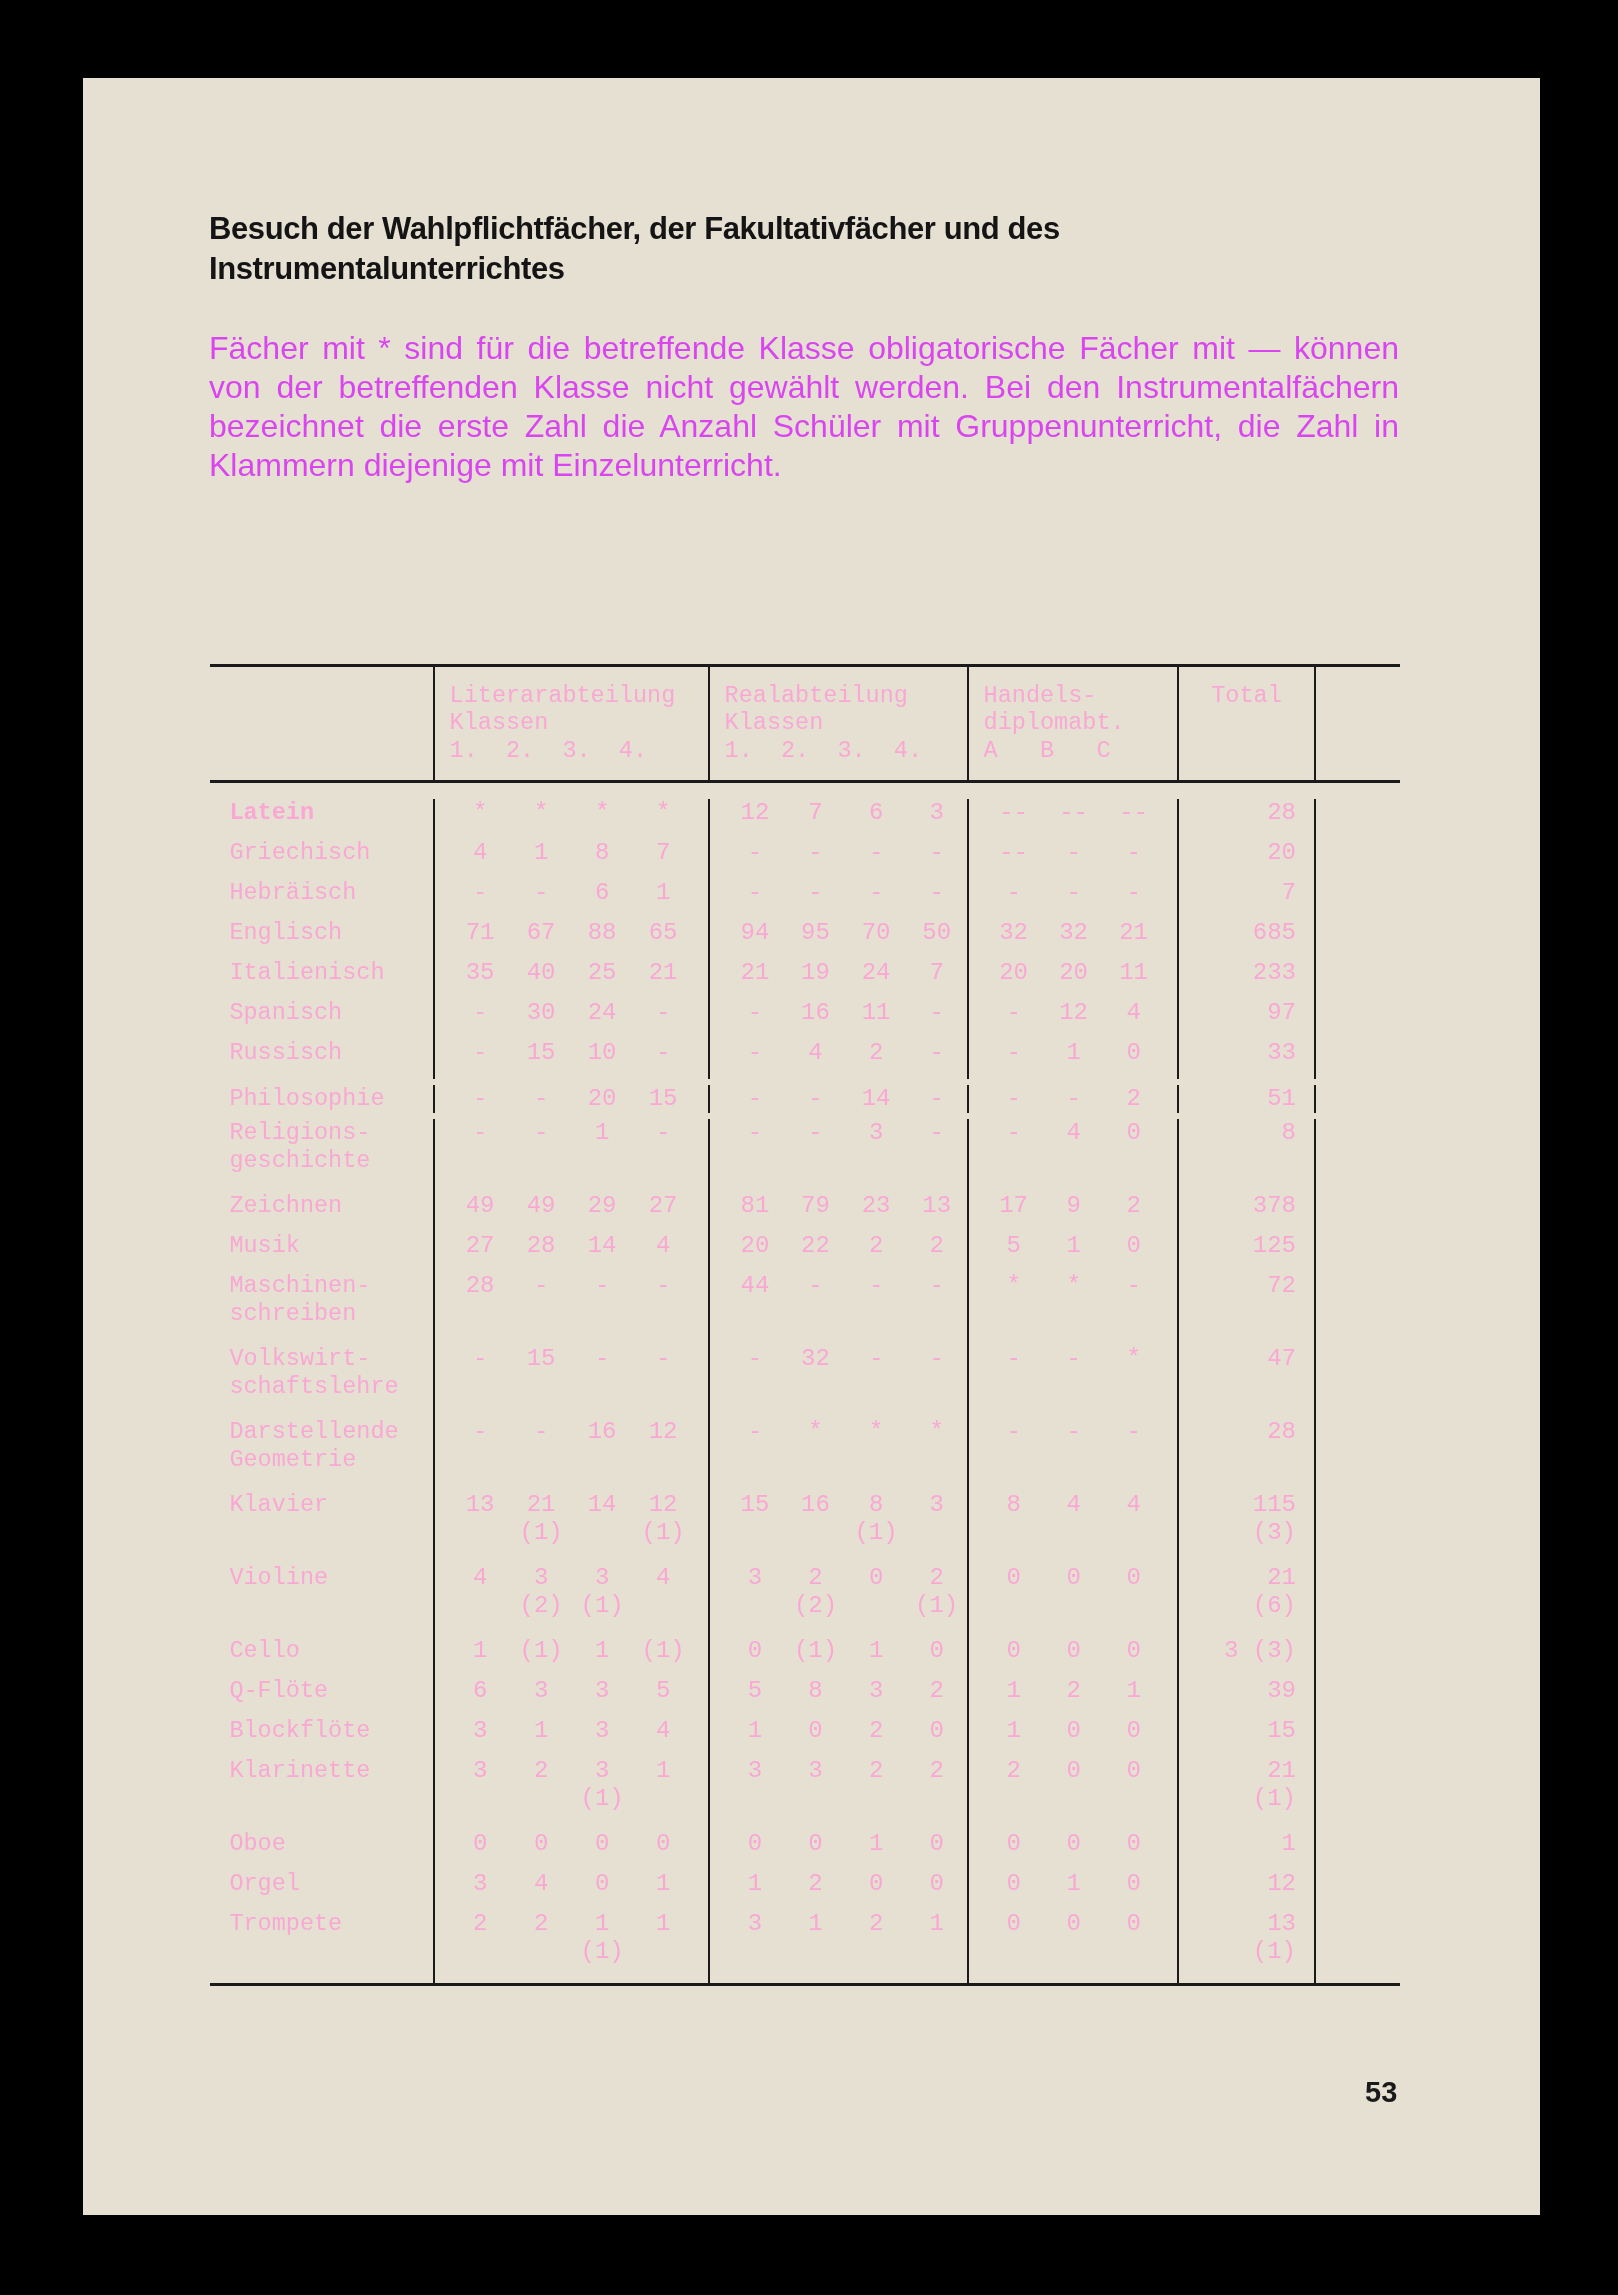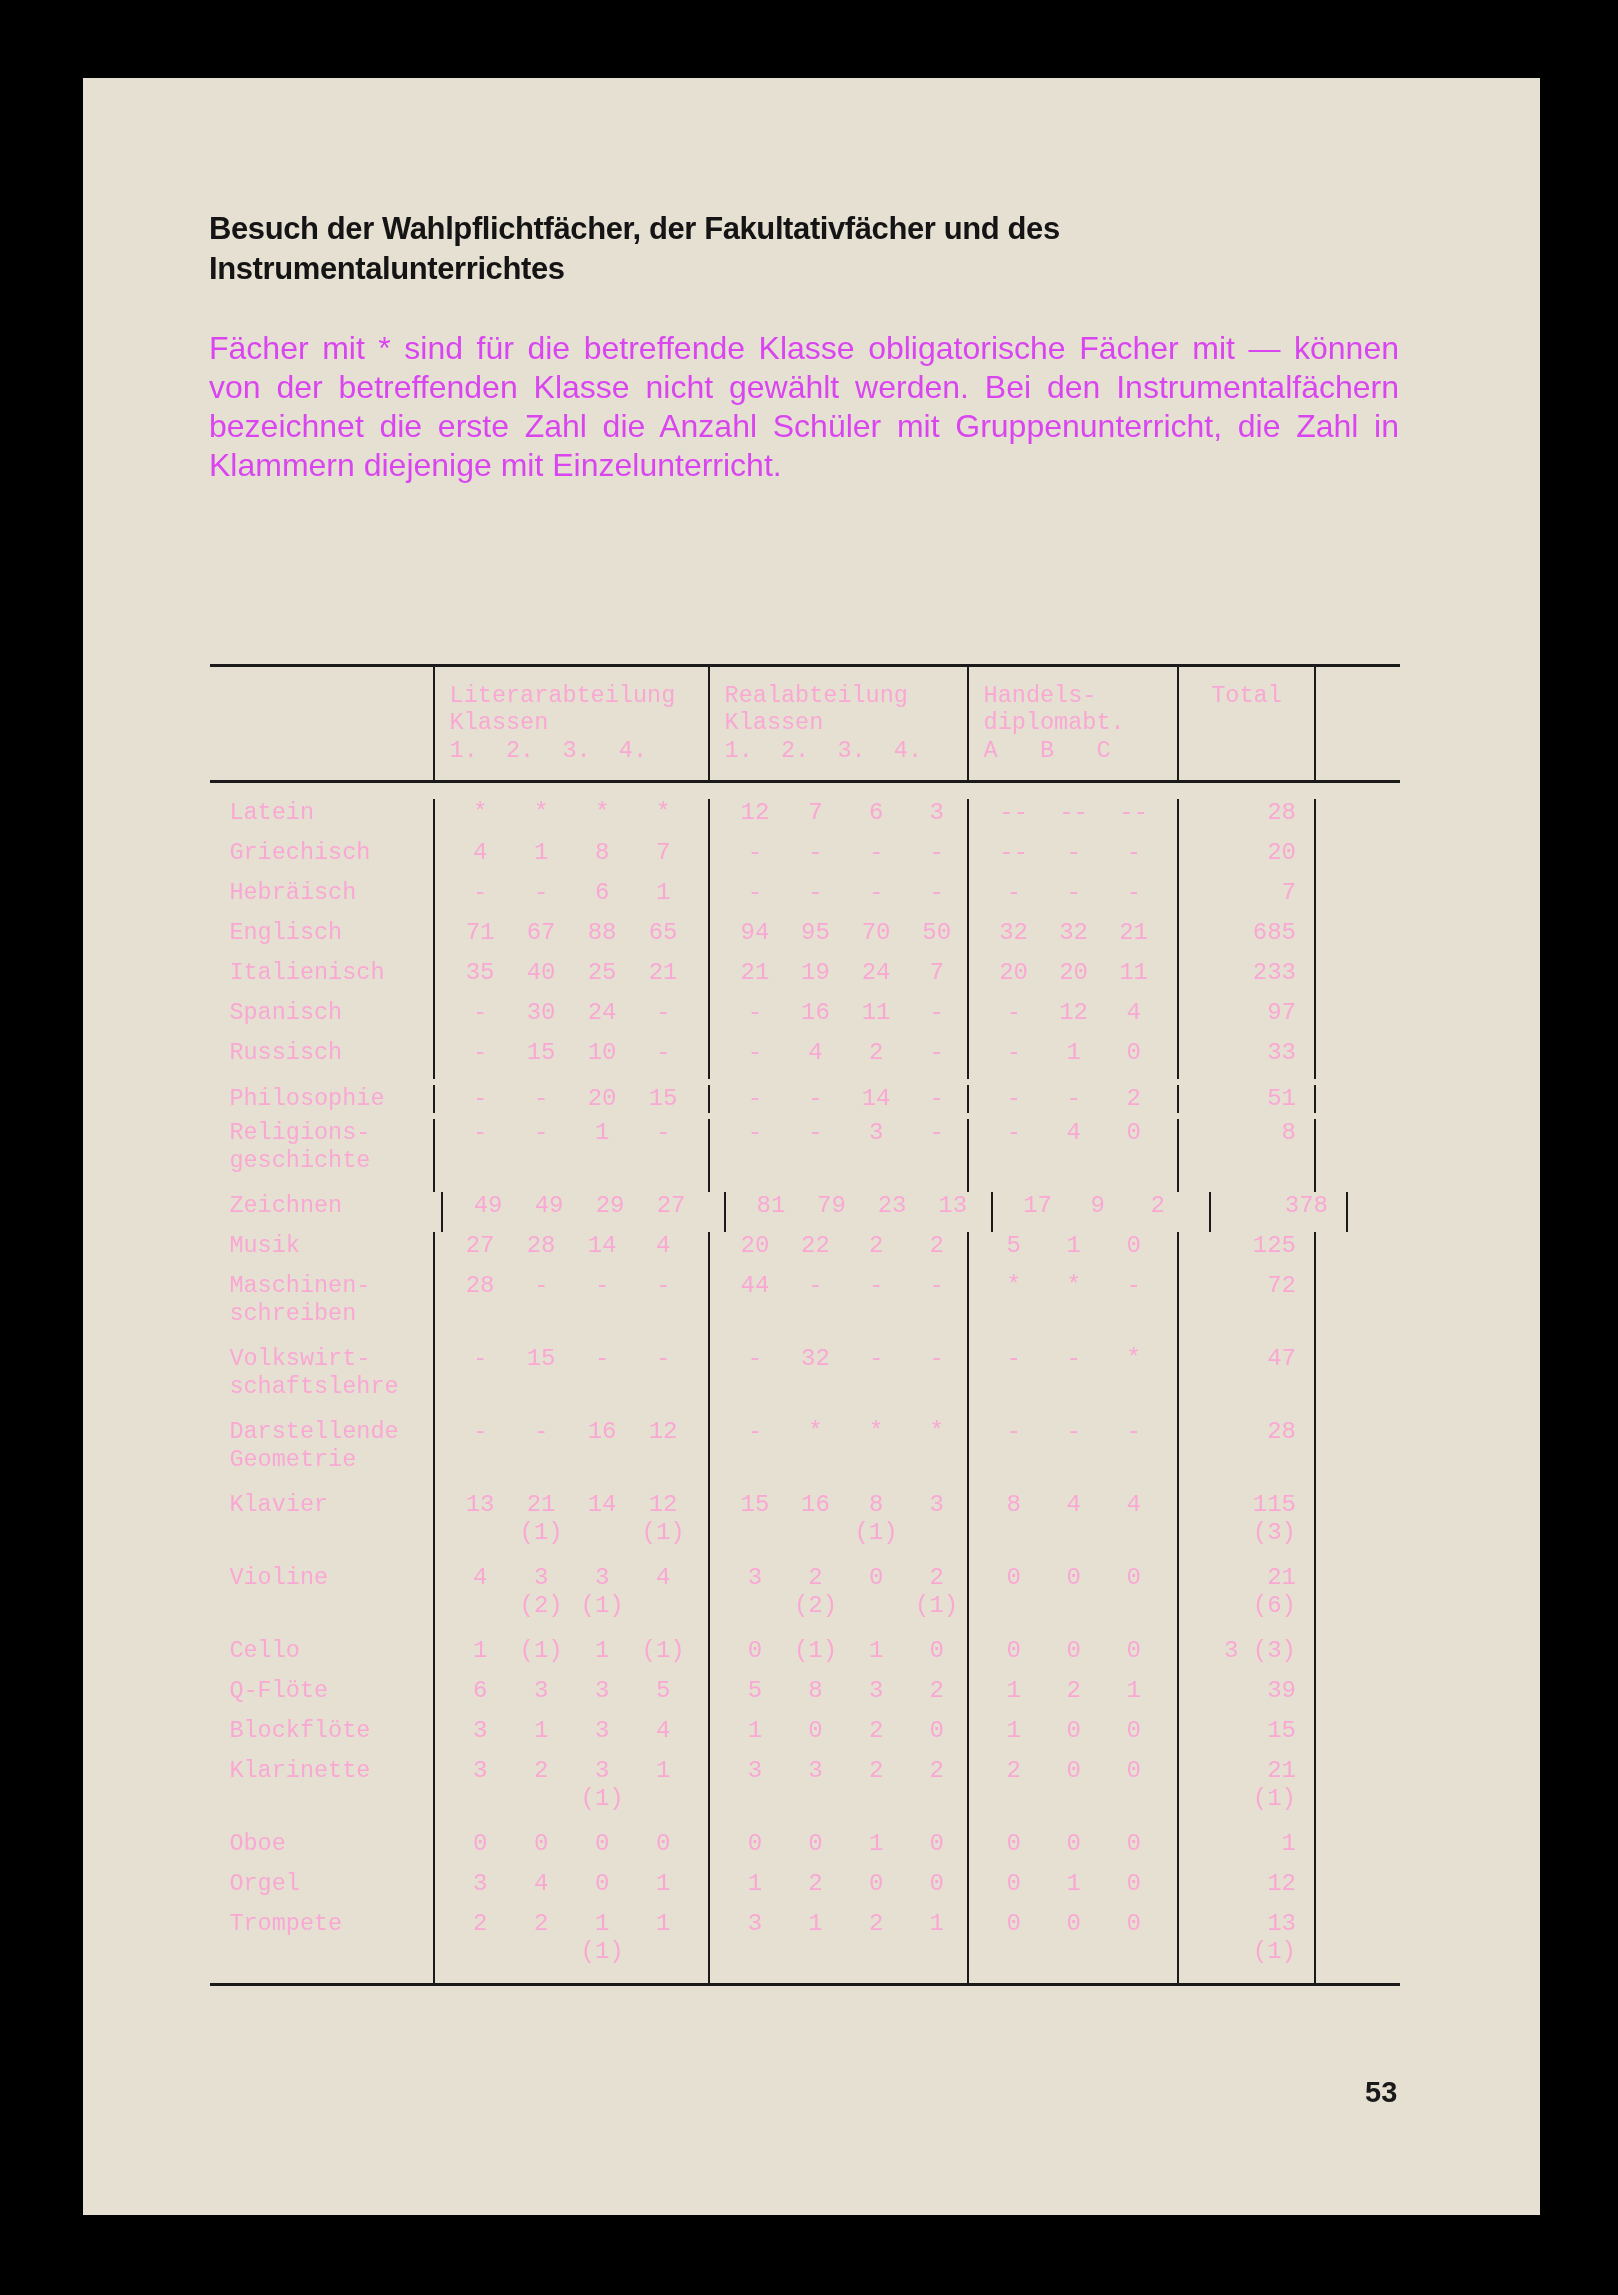--- a/index.html
+++ b/index.html
@@ -60,21 +60,21 @@
     <div class="grp g-real">Realabteilung
 Klassen
 1.  2.  3.  4.</div>
     <div class="grp g-han">Handels-
 diplomabt.
 A   B   C</div>
     <div class="grp g-tot">Total</div>
   </div>
   <div id="tbody">
       <div class="tbl-row body-row" style="height: 40px; padding-top: 16px;">
-        <div class="cell-subj" style="white-space: pre;">Latein</div>
+        <div class="cell-subj" style="white-space: pre; font-weight: bold;">Latein</div>
         <div class="grp g-lit">
           <div class="v">*</div>
           <div class="v">*</div>
           <div class="v">*</div>
           <div class="v">*</div>
         </div>
         <div class="grp g-real">
           <div class="v">12</div>
           <div class="v">7</div>
           <div class="v">6</div>
@@ -267,21 +267,21 @@
         </div>
         <div class="grp g-han">
           <div class="v">-</div>
           <div class="v">4</div>
           <div class="v">0</div>
         </div>
         <div class="grp g-tot">
           <div class="v">8</div>
         </div>
       </div>
-      <div class="tbl-row body-row" style="height: 40px; gap: 8px;">
+      <div class="tbl-row body-row" style="height: 40px;">
         <div class="cell-subj" style="white-space: pre;">Zeichnen</div>
         <div class="grp g-lit">
           <div class="v">49</div>
           <div class="v">49</div>
           <div class="v">29</div>
           <div class="v">27</div>
         </div>
         <div class="grp g-real">
           <div class="v">81</div>
           <div class="v">79</div>

